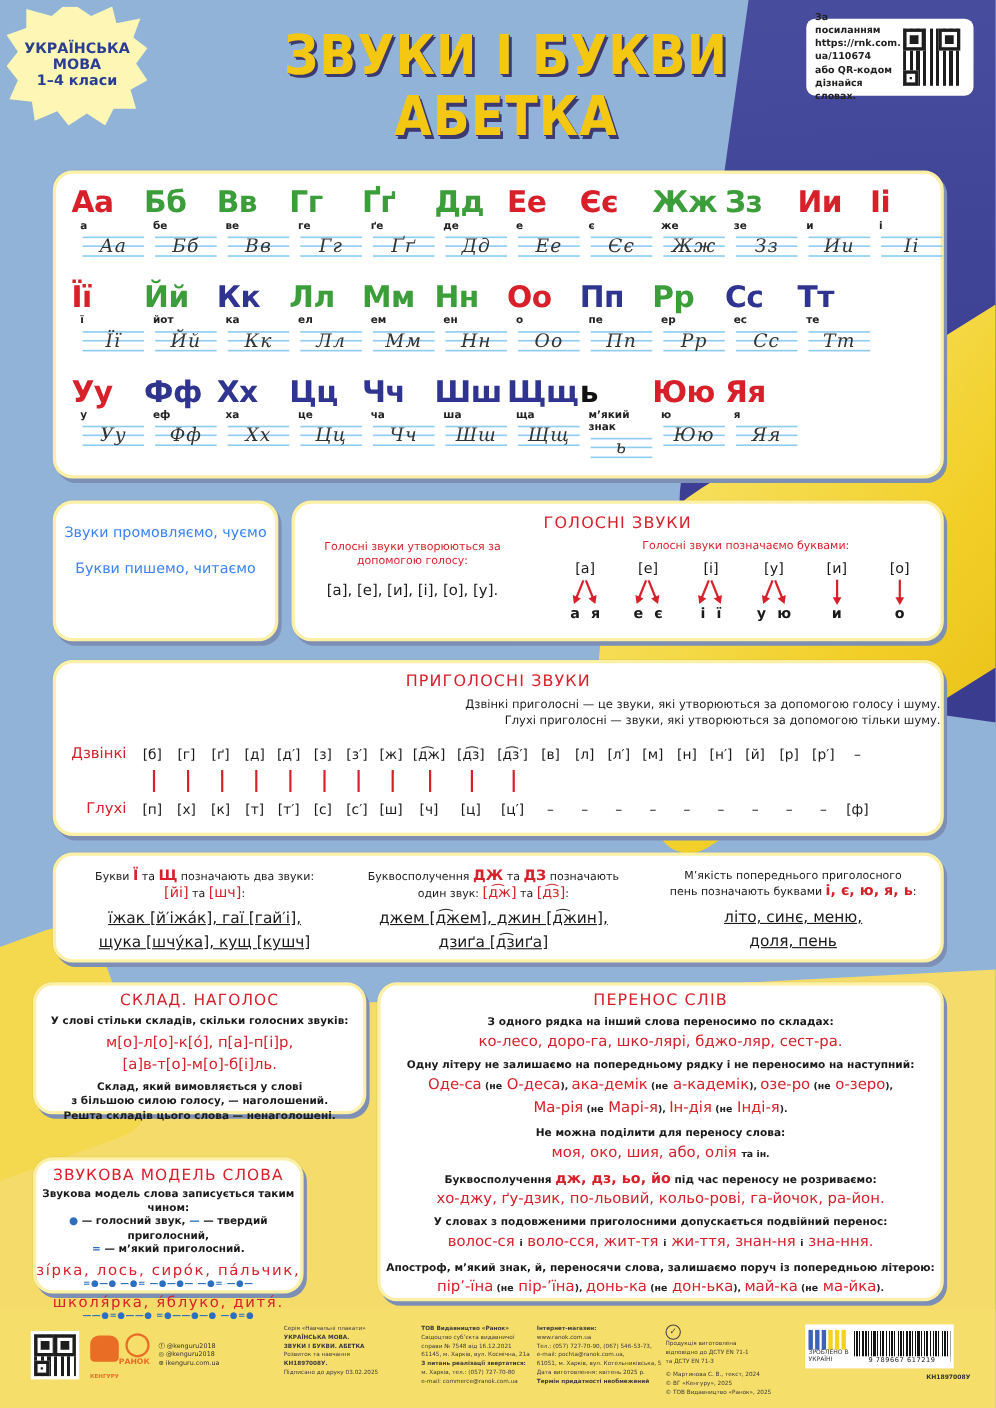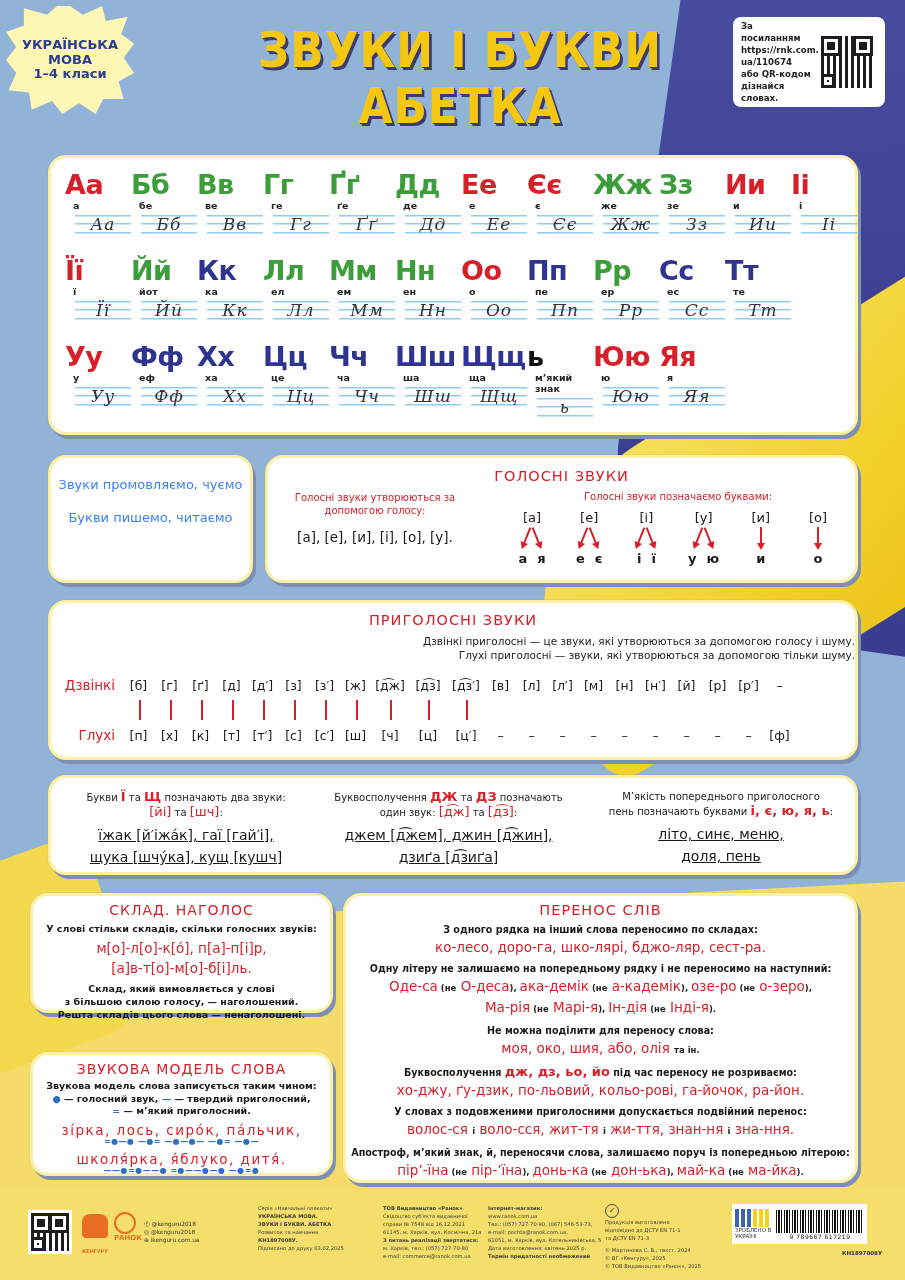--- a/index.html
+++ b/index.html
@@ -53,21 +53,21 @@
     text-align: center;
     font-family: "DejaVu Sans", sans-serif; font-weight: bold;
     color: #f4c812;
     text-shadow: 3px 3px 0 #3c3a70, 1px 1px 0 #3c3a70;
     letter-spacing: 1px;
   }
   .main-title .t1 { font-size: 50px; line-height: 56px; display: block; transform: scaleX(0.88); }
   .main-title .t2 { font-size: 50px; line-height: 56px; display: block; transform: scaleX(0.88); }
 
   .qr-card {
-    position: absolute; left: 733px; top: 17px; width: 152px; height: 90px; z-index: 2;
+    position: absolute; left: 733px; top: 17px; width: 152px; height: 70px; z-index: 2;
     background: #fff; border-radius: 8px;
     display: flex; align-items: center; padding: 6px 8px; gap: 6px;
   }
   .qr-card .qr-text { font-size: 8.6px; font-weight: bold; line-height: 12px; color: #222; width: 74px; }
   .qr-code {
     width: 52px; height: 52px; position: relative;
     background:
       repeating-linear-gradient(90deg, #111 0 3px, #fff 3px 6px),
       #fff;
     opacity: .95;
@@ -165,42 +165,42 @@
   .fact3 { left: 540px; width: 260px; }
 
   
   .card-syl { left: 30px; top: 893px; width: 303px; height: 120px; text-align: center; }
   .card-syl .card-title { margin-top: 6px; font-size: 14px; }
   .card-syl .s1 { font-size: 9.5px; margin-top: 5px; font-weight: bold; }
   .card-syl .ex { color: #d7202a; font-size: 13.5px; line-height: 20px; margin-top: 4px; }
   .card-syl .s2 { font-size: 9.5px; line-height: 13px; font-weight: bold; margin-top: 4px; }
 
   
-  .card-model { left: 30px; top: 1052px; width: 303px; height: 124px; text-align: center; }
+  .card-model { left: 30px; top: 1052px; width: 246px; height: 124px; text-align: center; }
   .card-model .card-title { margin-top: 6px; font-size: 14px; }
   .card-model .s1 { font-size: 9.5px; line-height: 12.5px; font-weight: bold; margin-top: 3px; }
   .card-model .ex { color: #d7202a; font-size: 13.5px; letter-spacing: 1.5px; line-height: 16px; margin-top: 4px; }
   .card-model .sch { color: #2c6fc0; font-size: 8px; letter-spacing: 0.5px; line-height: 8px; height: 9px; font-weight: bold; }
   .dot-blue { color: #2c6fc0; }
 
   
   .card-wrap { left: 343px; top: 893px; width: 515px; height: 290px; text-align: center; }
   .card-wrap .card-title { margin-top: 6px; font-size: 14.5px; }
   .card-wrap .rule { font-size: 9.6px; font-weight: bold; margin-top: 5px; line-height: 13px; }
   .card-wrap .ex { color: #d7202a; font-size: 13.5px; line-height: 19px; margin-top: 2px; }
   .card-wrap .ex .ne { color: #222; font-size: 8.5px; font-weight: bold; }
 
   
   .footer { position: absolute; left: 0; top: 1198px; width: 905px; height: 82px; z-index: 4; }
   .foot-qr { position: absolute; left: 28px; top: 12px; width: 44px; height: 44px; background: #fff; padding: 3px; }
   .foot-qr .qr-code { width: 38px; height: 38px; }
   .logo-kenguru { position: absolute; left: 80px; top: 16px; width: 30px; height: 40px; text-align: center; }
   .logo-kenguru .shape { width: 26px; height: 24px; background: #ea6d26; border-radius: 8px 8px 4px 4px; margin: 0 auto; }
   .logo-kenguru span { font-size: 5px; color: #ea6d26; font-weight: bold; }
-  .logo-ranok { position: absolute; left: 108px; top: 14px; width: 34px; height: 42px; text-align: right; }
+  .logo-ranok { position: absolute; left: 108px; top: 14px; width: 34px; height: 42px; text-align: left; }
   .logo-ranok .sun { width: 22px; height: 22px; border-radius: 50%; border: 2px solid #ea6d26; margin: 0 auto; }
   .logo-ranok span { font-size: 7px; color: #ea6d26; font-weight: bold; display: block; }
   .socials { position: absolute; left: 144px; top: 22px; font-size: 5.8px; line-height: 8px; color: #333; }
   .foot-col { position: absolute; top: 6px; font-size: 5.2px; line-height: 8px; color: #3b3b3b; }
   .fc1 { left: 258px; width: 120px; }
   .fc2 { left: 383px; width: 115px; }
   .fc3 { left: 488px; width: 115px; }
   .fc4 { left: 605px; width: 125px; }
   .cert-icon { display: inline-block; width: 14px; height: 14px; border: 1.5px solid #444; border-radius: 50%; vertical-align: middle; margin-right: 3px; text-align: center; font-size: 8px; line-height: 11px; }
   .barcode-box { position: absolute; left: 732px; top: 6px; width: 135px; height: 40px; background: #fff; display: flex; align-items: center; padding: 3px; gap: 3px; }

